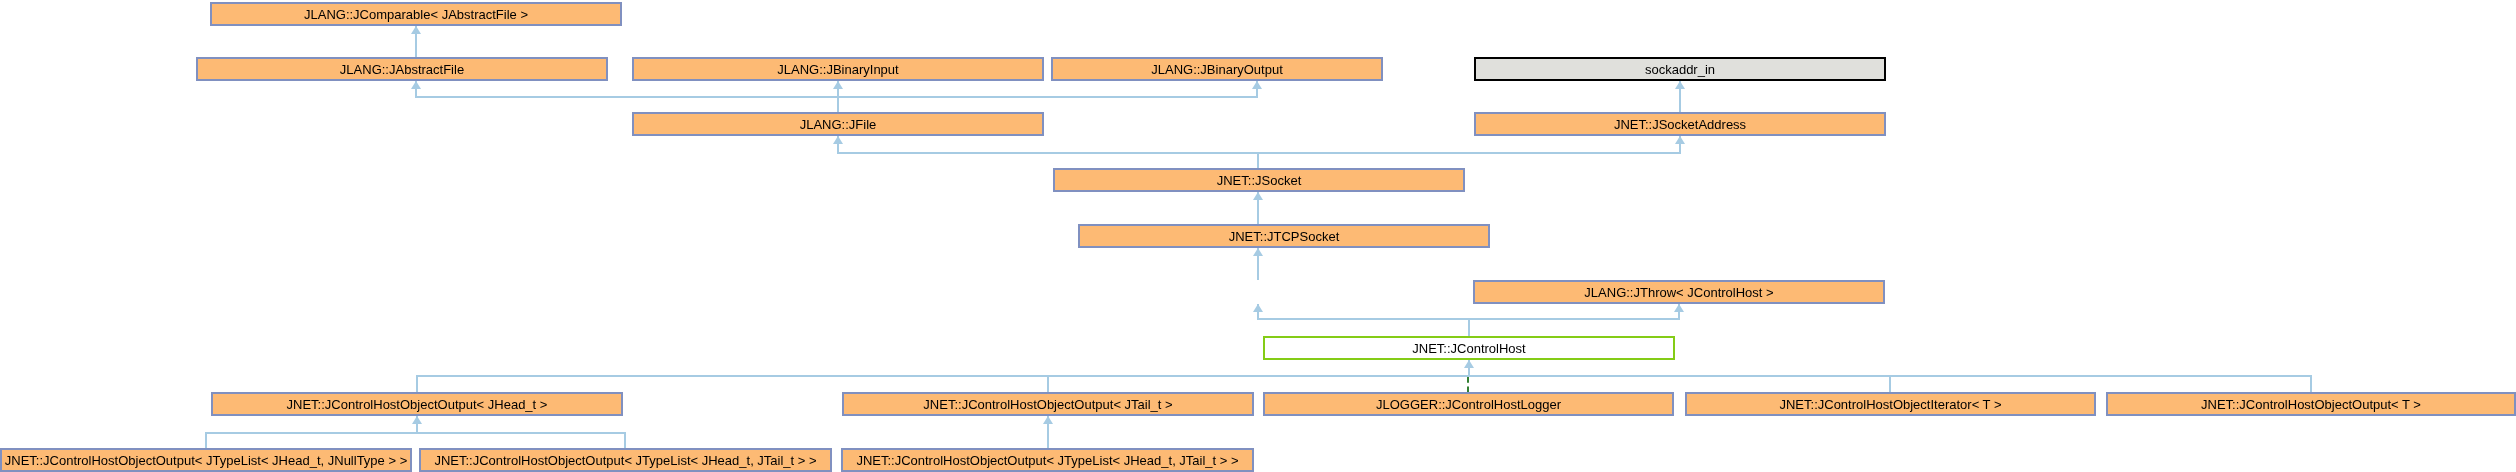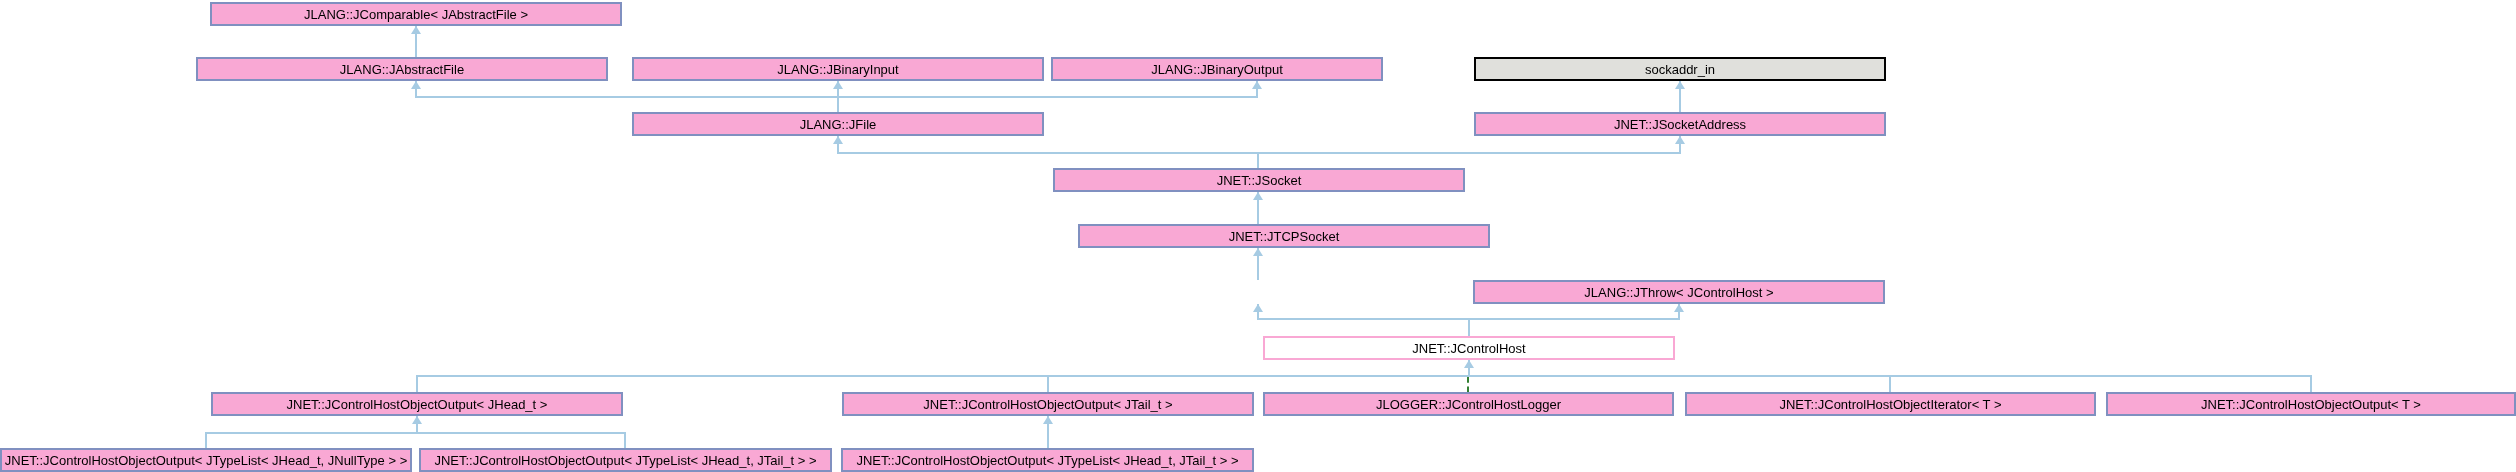--- a/index.html
+++ b/index.html
@@ -10,27 +10,27 @@
     font-family:"Liberation Sans", sans-serif;
     font-size:13px;
     color:#000000;
   }
   .node{
     position:absolute;
     height:24px;
     box-sizing:border-box;
     display:flex;align-items:center;justify-content:center;
     white-space:nowrap;
-    background:#f9a8d4;
+    background:#fdba74;
     border:2px solid #8090C0;
     z-index:3;
     overflow:visible;
   }
   .node.gray{background:#E0E0DC;border:2px solid #000000;}
-  .node.current{background:#ffffff;border:2px solid #f9a8d4;}
+  .node.current{background:#ffffff;border:2px solid #84cc16;}
   .ev{position:absolute;width:2px;background:#A6CBE3;z-index:1;}
   .eh{position:absolute;height:2px;background:#A6CBE3;z-index:1;}
   .ar{position:absolute;width:0;height:0;
       border-left:5px solid transparent;border-right:5px solid transparent;
       border-bottom:8px solid #A6CBE3;z-index:2;}
   .eg{position:absolute;width:0;border-left:2px dashed #338033;z-index:2;}
 </style>
 </head>
 <body>
 

